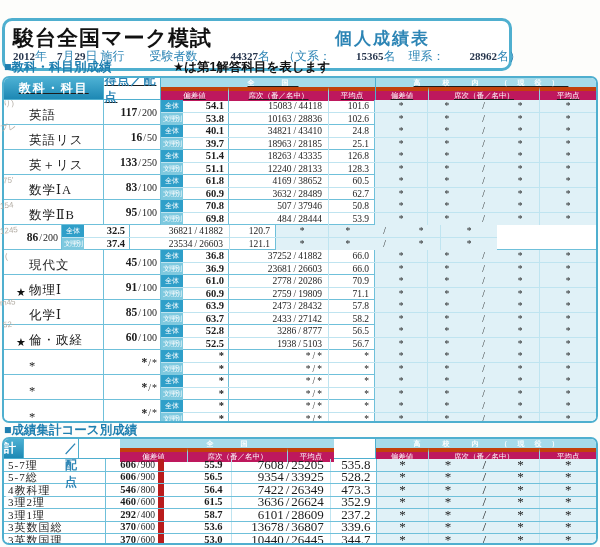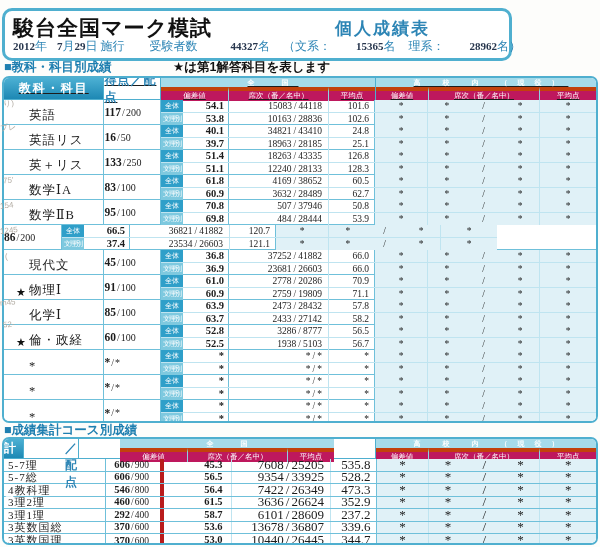--- a/index.html
+++ b/index.html
@@ -2,21 +2,21 @@
 <html><head>
 <meta charset="utf-8">
 <style>
   * { margin:0; padding:0; box-sizing:border-box; }
   html,body { width:600px; height:547px; }
   body {
     position:relative; background:#fdfdfb; overflow:hidden;
     font-family:"Liberation Serif","DejaVu Serif",serif; color:#1c1c1c;
   }
   
-  .hdr-box { position:absolute; top:8px; left:2px; width:510px; height:53px;
+  .hdr-box { position:absolute; top:18px; left:2px; width:510px; height:53px;
     border:3px solid #4fafcf; border-radius:10px; background:#fff; }
   .exam-title { position:absolute; top:3px; left:8px; font-size:21px; font-weight:bold;
     letter-spacing:1px; color:#111; }
   .report-title { position:absolute; top:6px; left:330px; font-size:17px; font-weight:bold;
     color:#2d85b5; letter-spacing:2px; }
   .hdr-row2 { position:absolute; bottom:3px; left:8px; width:495px; font-size:12px;
     white-space:nowrap; color:#2d85b5; }
   .hdr-row2 .num { color:#27364d; font-weight:bold; font-size:11px; }
   .hdr-row2 .gap1 { display:inline-block; width:10px; }
   .hdr-row2 .gap2 { display:inline-block; width:22px; }
@@ -53,21 +53,21 @@
   .sh:last-child { border-right:none; }
   .shn-dev { width:68px; } .shn-rank { width:100px; } .shn-avg { width:46px; }
   .shs-dev { width:53px; } .shs-rank { width:112px; } .shs-avg { width:56px; }
   
   .srow { display:flex; height:25px; border-bottom:1px solid #6fc0da; background:#fff; }
   .srow:last-child { border-bottom:none; }
   .c-subj { width:103px; border-right:1px solid #6fc0da; display:flex; align-items:flex-end;
     font-size:12.5px; letter-spacing:1px; padding-left:10px; }
   .c-subj .star { width:15px; font-size:11px; color:#111; text-align:center; }
   .c-score { width:58px; border-right:1px solid #6fc0da; display:flex; align-items:center;
-    padding-right:3px; font-size:10px; }
+    justify-content:flex-end; padding-right:3px; font-size:10px; }
   .c-score .scr { font-weight:bold; font-size:11.5px; }
   .c-score .slash { margin:0 1px; color:#333; }
   .dbl { width:435px; display:flex; flex-direction:column; }
   .half { height:12.5px; display:flex; align-items:stretch; }
   .half.h-top { border-bottom:1px solid #bfe4f0; }
   .scope { width:22px; color:#fff; font-size:7px; display:flex; align-items:center;
     justify-content:center; font-family:"Liberation Sans","DejaVu Sans",sans-serif;
     white-space:nowrap; overflow:hidden; }
   .scope.ov { background:#2f9fc9; }
   .scope.dv { background:#7ec9df; letter-spacing:-1px; }
@@ -80,21 +80,21 @@
   .avg { width:46px; justify-content:flex-end; padding-right:5px; }
   .schl { background:#e0f1f7; }
   .sdev { width:53px; justify-content:center; }
   .srank { width:112px; justify-content:space-around; }
   .savg { width:56px; justify-content:center; border-right:none; }
   
   .r2 { display:flex; height:12.5px; border-bottom:1px solid #6fc0da; background:#fff; }
   .r2:last-child { border-bottom:none; }
   .c2 { display:flex; align-items:center; font-size:13px; line-height:12px; overflow:hidden; }
   .c2-course { width:103px; border-right:1px solid #6fc0da; padding-left:4px; font-size:11px; letter-spacing:1px; }
-  .c2-score { width:58px; border-right:4px solid #b91c1c; justify-content:flex-end; padding-right:11px; font-size:9.5px;align-items:flex-end; }
+  .c2-score { width:58px; border-right:6px solid #b91c1c; justify-content:flex-end; padding-right:3px; font-size:9.5px; }
   .c2-score .scr { font-weight:bold; font-size:10.5px; } .c2-score .slash { margin:0 1px; }
   .c2-dev { width:68px; justify-content:flex-end; padding-right:8px; font-weight:bold; font-size:10.5px; border-right:1px solid #bfe4f0; }
   .c2-rank { width:100px; justify-content:flex-end; padding-right:6px; border-right:1px solid #bfe4f0; }
   .c2-rank .slash { margin:0 2px; }
   .c2-avg { width:46px; justify-content:flex-end; padding-right:5px; border-right:1px solid #6fc0da; }
   .c2-sdev { width:53px; justify-content:center; background:#e0f1f7; border-right:1px solid #bfe4f0; }
   .c2-srank { width:112px; justify-content:space-around; background:#e0f1f7; border-right:1px solid #bfe4f0; }
   .c2-savg { width:56px; justify-content:center; background:#e0f1f7; }
   
   .pnote { position:absolute; font-size:8px; color:#b3ada4; transform:rotate(-6deg);
@@ -382,21 +382,21 @@
   </div>
       <div class="srow">
     <div class="c-score">
       <span class="scr">86</span>
       <span class="slash">/</span>
       <span class="max">200</span>
     </div>
     <div class="dbl">
       <div class="half h-top">
         <span class="scope ov">全体</span>
-        <span class="cell dev vline">66.5</span>
+        <span class="cell dev vline">32.5</span>
         <span class="cell rank">
               <span class="rn">36821</span>
               <span class="slash">/</span>
               <span class="rd">41882</span>
             </span>
         <span class="cell avg vline">120.7</span>
         <span class="cell sdev schl">*</span>
         <span class="cell srank schl">
               <span>*</span>
               <span class="slash">/</span>
@@ -781,21 +781,21 @@
     </div>
   </div>
   <div id="t2-body">
       <div class="r2">
     <span class="c2 c2-course">5-7理</span>
     <span class="c2 c2-score">
           <span class="scr">606</span>
           <span class="slash">/</span>
           <span>900</span>
         </span>
-    <span class="c2 c2-dev">45.3</span>
+    <span class="c2 c2-dev">55.9</span>
     <span class="c2 c2-rank">
           <span>7608</span>
           <span class="slash">/</span>
           <span>25205</span>
         </span>
     <span class="c2 c2-avg">535.8</span>
     <span class="c2 c2-sdev">*</span>
     <span class="c2 c2-srank">
           <span>*</span>
           <span class="slash">/</span>

